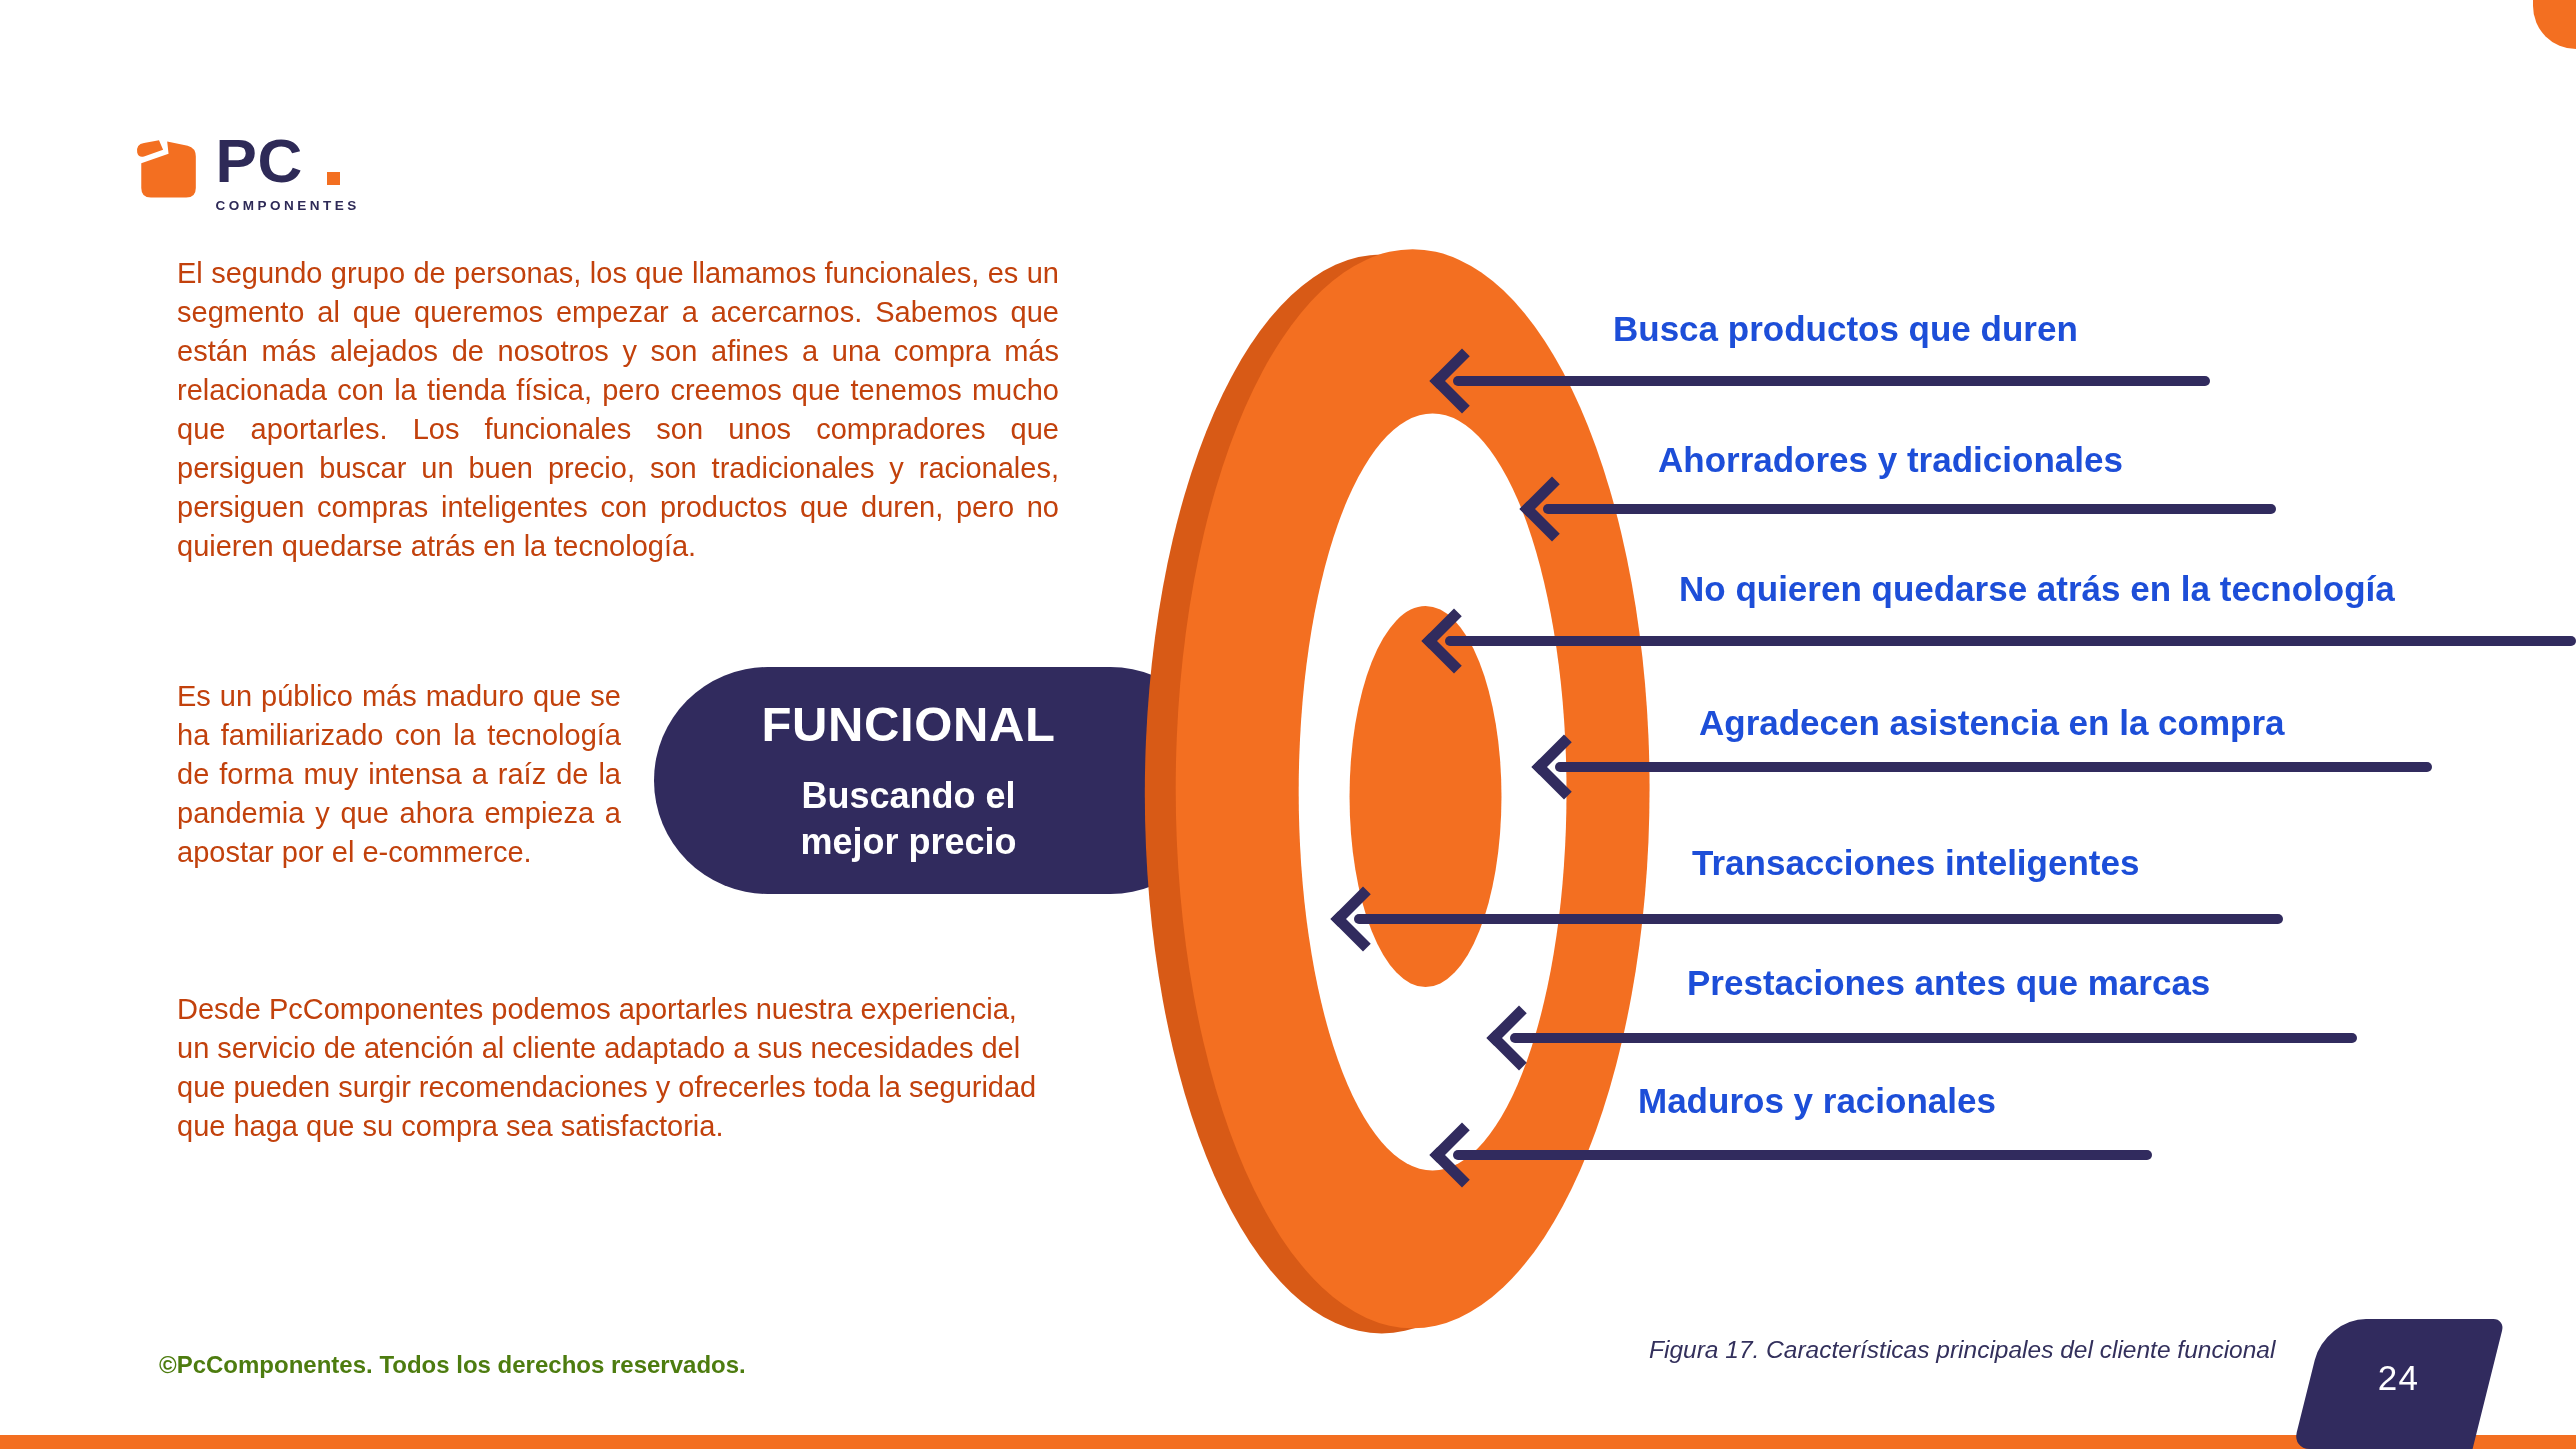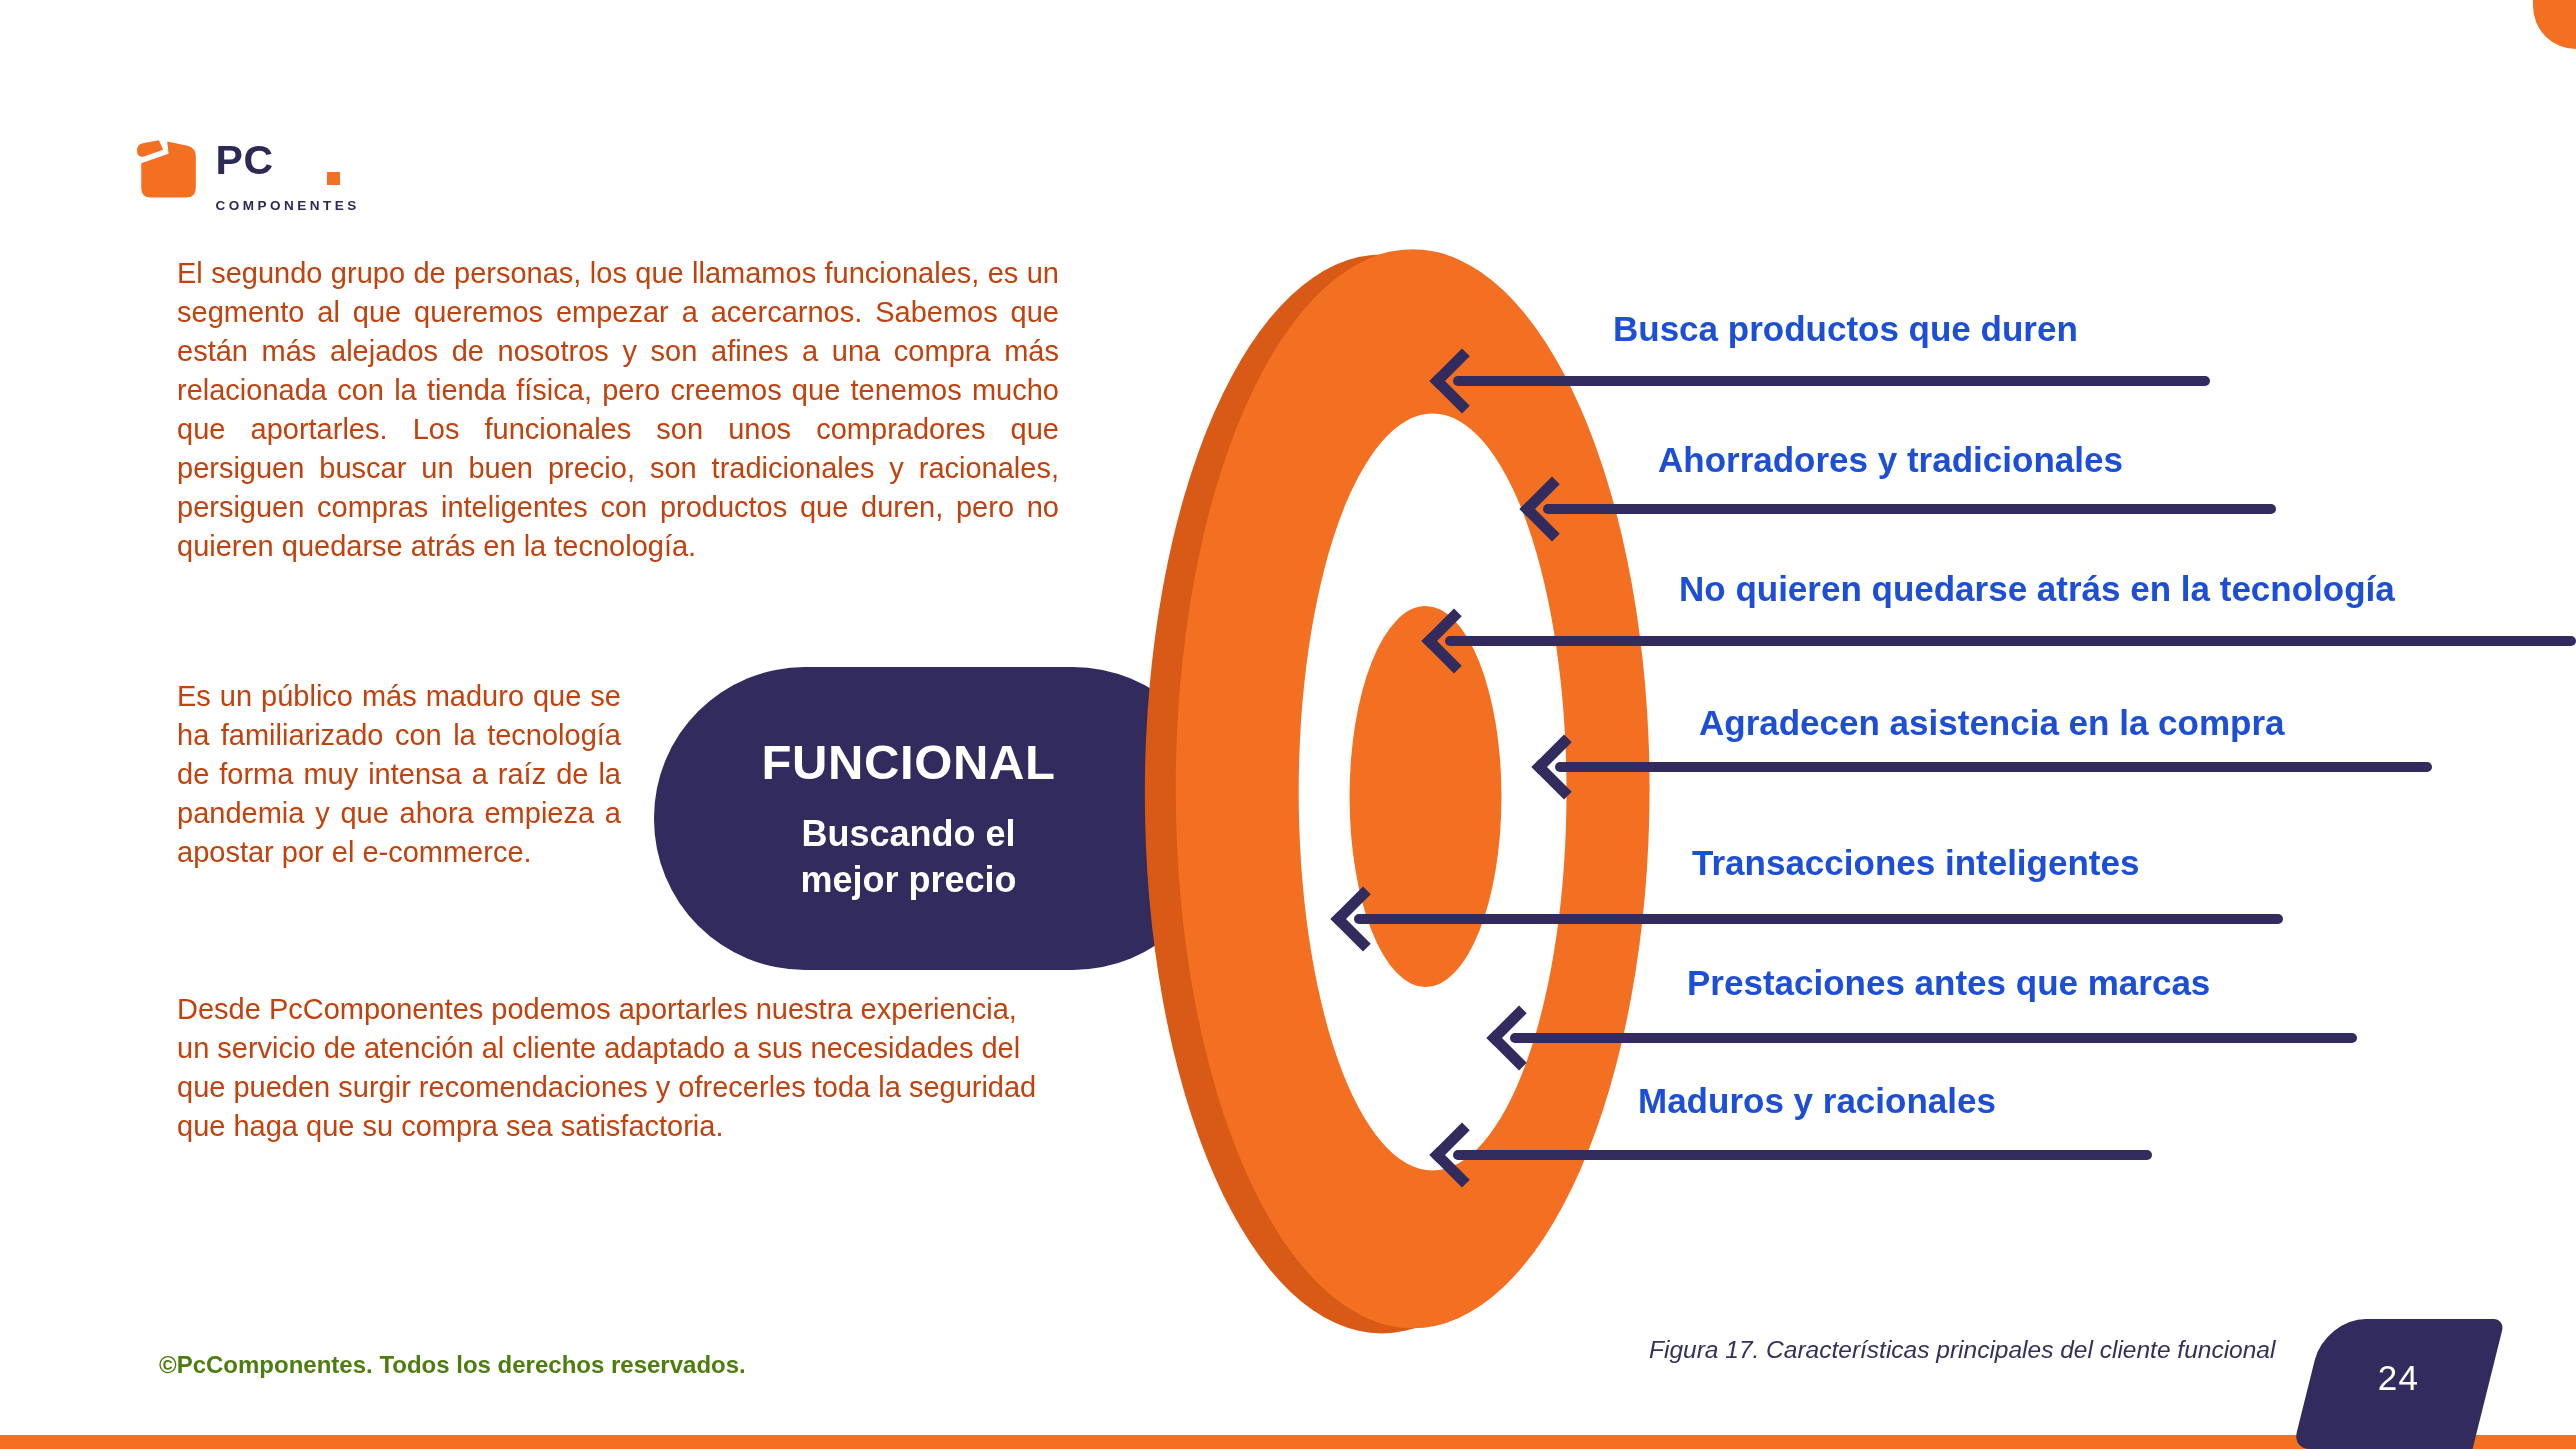--- a/index.html
+++ b/index.html
@@ -5,38 +5,38 @@
   html,body { margin:0; padding:0; background:#ffffff; }
   .page {
     position:relative; width:2576px; height:1449px; background:#ffffff;
     overflow:hidden; font-family:"Liberation Sans", sans-serif; color:#3E3B67;
   }
 
   
   .logo { position:absolute; left:129px; top:132px; display:flex; align-items:flex-start; }
   .logo-icon { width:75px; height:75px; }
   .logo-text { position:relative; margin-left:11.6px; padding-top:1.3px; }
-  .logo-name { font-size:41px; font-weight:bold; color:#2E2A57; letter-spacing:0.6px; line-height:55px; }
+  .logo-name { font-size:62px; font-weight:bold; color:#2E2A57; letter-spacing:0.6px; line-height:55px; }
   .logo-dot { position:absolute; width:13px; height:13px; background:#F36F21; left:111px; top:40px; }
   .logo-sub { font-size:13.5px; font-weight:bold; color:#2E2A57; letter-spacing:3.5px; margin-top:10px; }
 
   
   .corner-accent { position:absolute; right:0; top:0; width:43px; height:49px;
     background:#F36F21; border-radius:0 0 0 71px; }
   .bottom-bar { position:absolute; left:0; bottom:0; width:2576px; height:14px; background:#F36F21; }
 
   
   .para { position:absolute; margin:0; font-size:29px; line-height:39px; color:#c2410c; }
   .p1 { left:177px; top:254px;  width:882px; text-align:justify; }
   .p2 { left:177px; top:677px; width:444px;  text-align:justify; }
   .p3 { left:177px; top:990px; width:863px; text-align:left; }
 
   
   .capsule {
-    position:absolute; left:654px; top:667px; width:570px; height:303px;
+    position:absolute; left:654px; top:667px; width:570px; height:227px;
     background:#312B5E; border-radius:151px;
     display:flex; flex-direction:column; align-items:center; justify-content:center;
     padding-right:61px; box-sizing:border-box; gap:21px;
   }
   .capsule-title { color:#ffffff; font-size:49px; font-weight:bold; letter-spacing:0.6px; }
   .capsule-subtitle { color:#ffffff; font-size:36px; font-weight:bold; line-height:46px;
     width:303px; text-align:center; }
 
   
   .target { position:absolute; left:1133px; top:219px; width:567px; height:1146px; }

